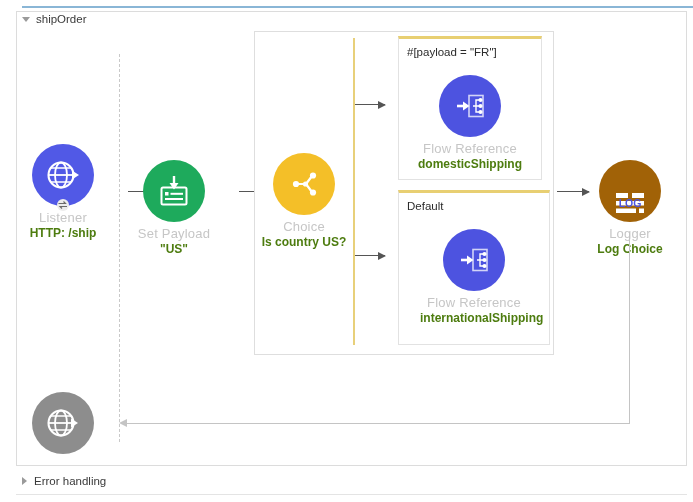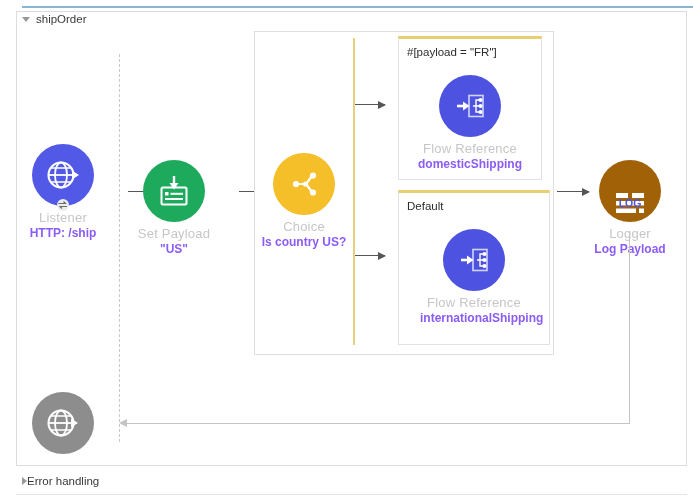--- a/index.html
+++ b/index.html
@@ -88,21 +88,21 @@
   }
   .node-type {
     font-size: 13px;
     color: #c6c6c6;
     margin-top: 5px;
     line-height: 14px;
     letter-spacing: 0.2px;
   }
   .node-name {
     font-size: 12px;
-    color: #8b5cf6;
+    color: #4d7c0f;
     font-weight: bold;
     line-height: 15px;
     margin-top: 1px;
   }
   
   .arrow {
     position: absolute;
     height: 1px;
     background: #555;
   }
@@ -167,20 +167,21 @@
     border-bottom: 4px solid transparent;
     border-right: 8px solid #c4c4c4;
   }
   
   .err-handling {
     position: absolute;
     left: 22px;
     top: 475px;
     display: flex;
     align-items: center;
+    gap: 7px;
     font-size: 11.5px;
     color: #3a3a3a;
   }
   .bottom-rule {
     position: absolute;
     left: 16px;
     top: 494px;
     width: 671px;
     height: 1px;
     background: #e4e4e4;
@@ -307,21 +308,21 @@
       <svg width="38" height="34" viewBox="0 0 38 34">
         <rect x="5" y="5" width="12" height="5" fill="#ffffff"></rect>
         <rect x="21" y="5" width="12" height="5" fill="#ffffff"></rect>
         <rect x="5" y="13" width="28" height="4.5" fill="#ffffff"></rect>
         <rect x="5" y="20.5" width="20" height="4.5" fill="#ffffff"></rect>
         <rect x="28" y="20.5" width="5" height="4.5" fill="#ffffff"></rect>
         <text x="19" y="18.6" font-family="Liberation Sans, sans-serif" font-size="10.5" font-weight="bold" fill="#4d53e0" text-anchor="middle">LOG</text>
       </svg>
     </div>
     <div class="node-type">Logger</div>
-    <div class="node-name">Log Payload</div>
+    <div class="node-name">Log Choice</div>
   </div>
 
   <div class="ret-line" style="left:629px; top:232px; width:1px; height:192px;"></div>
   <div class="ret-line" style="left:126px; top:423px; width:504px; height:1px;"></div>
   <div class="ret-arrow-head" style="left:119px; top:419px;"></div>
 
   <div class="node" style="left:10px; top:392px;">
     <div class="node-circle" style="background:#8d8d8d;">
       <svg width="38" height="38" viewBox="0 0 38 38">
         <circle cx="17" cy="19" r="12.5" fill="none" stroke="#ffffff" stroke-width="2.1"></circle>

